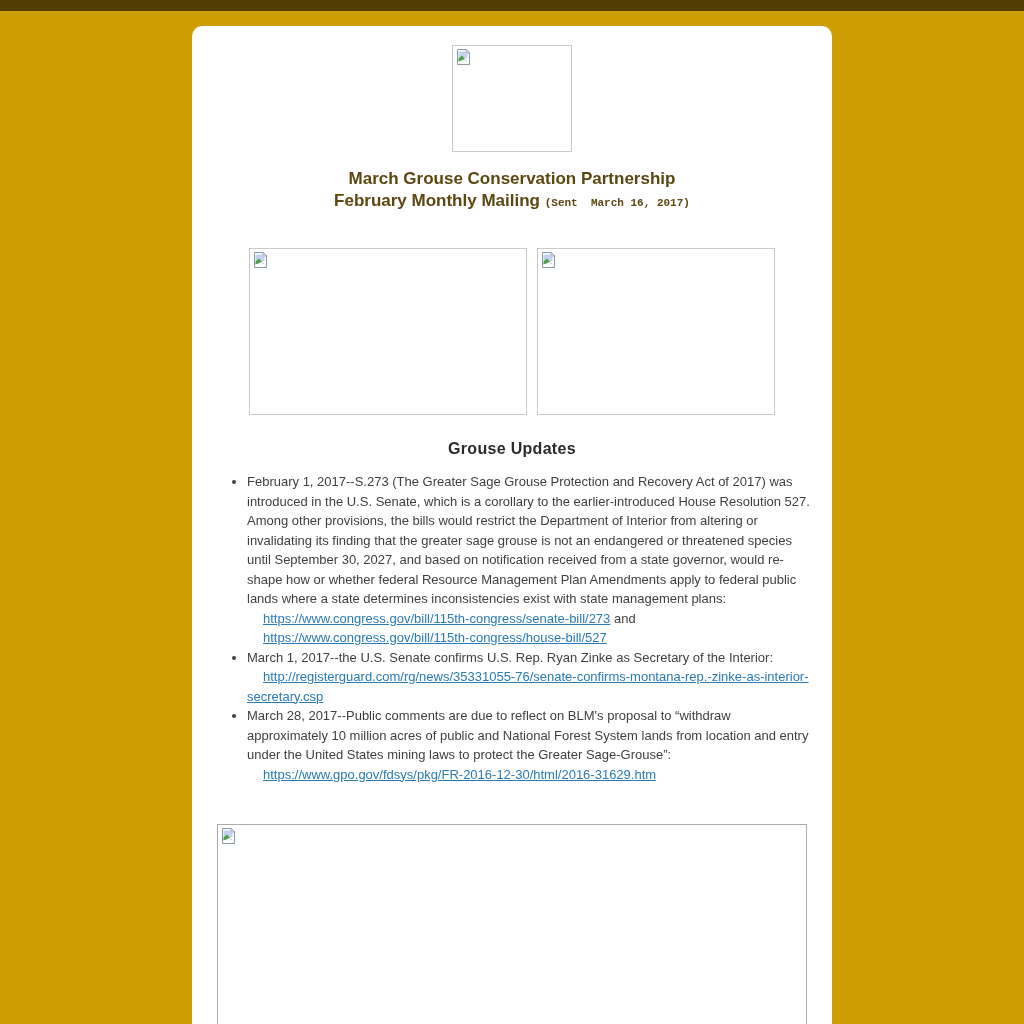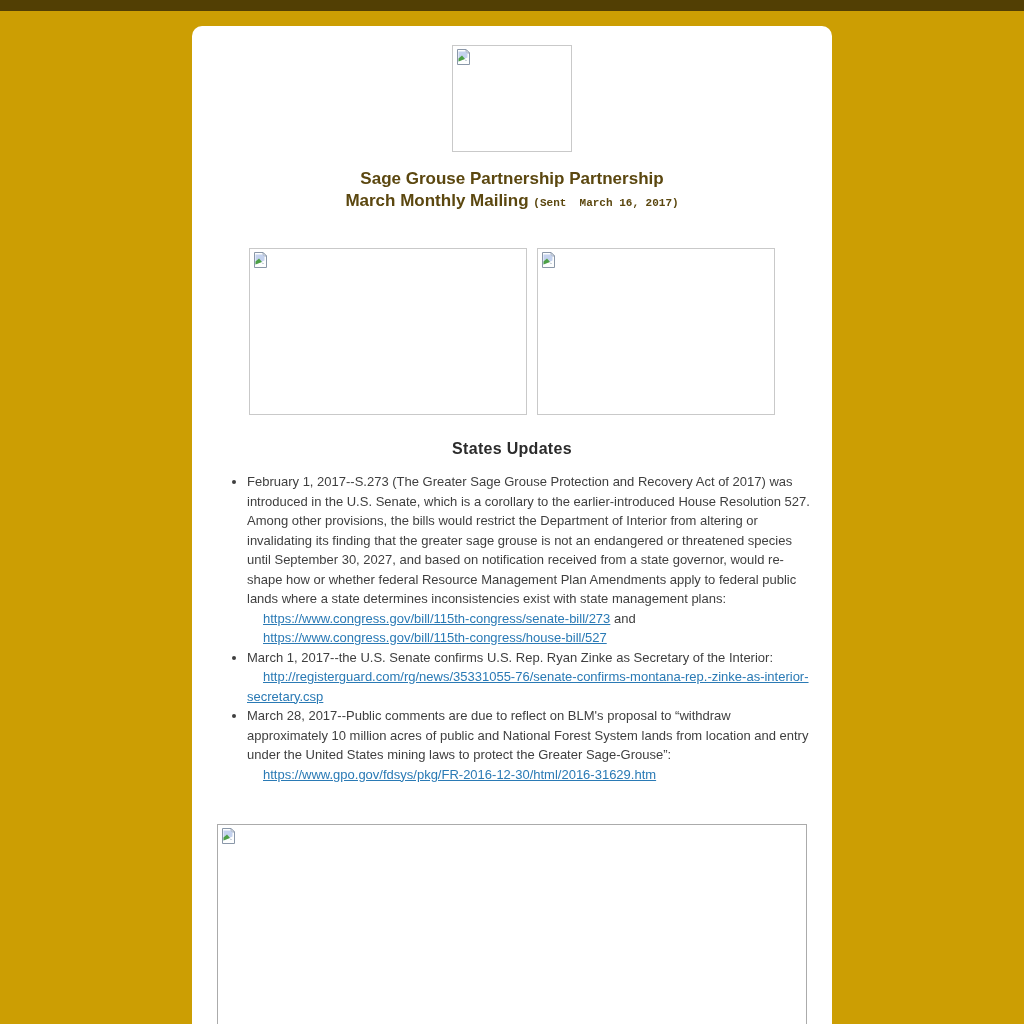--- a/index.html
+++ b/index.html
@@ -54,22 +54,22 @@
     <svg class="broken" width="14" height="16" viewBox="0 0 14 16">
       <path d="M1.5 0.5 H10 L13.5 4 V15.5 H1.5 Z" fill="#fdfefe" stroke="#8a97a8" stroke-width="1"></path>
       <path d="M10 0.5 L10 4 L13.5 4 Z" fill="#e3eaf3" stroke="#8a97a8" stroke-width="0.8"></path>
       <path d="M2.5 2.5 h7 l2 2 v4 l-9 4 z" fill="#c4d2ee"></path>
       <path d="M2.5 9.5 l3.5 -3 3 3.5 -6.5 2.5 z" fill="#4da045"></path>
       <path d="M9.5 10.5 l1.5 1.5 h-1.5 z" fill="#9aa7b8"></path>
     </svg>
   </div>
 
   <h1 class="title">
-    <span>Sage Grouse Partnership Partnership</span><br>
-    <span>March Monthly Mailing</span>
+    <span>March Grouse Conservation Partnership</span><br>
+    <span>February Monthly Mailing</span>
     <span class="sent">(Sent&nbsp; March 16, 2017)</span>
   </h1>
 
   <div class="photo-row">
     <div class="img-ph photo-left">
       <svg class="broken" width="14" height="16" viewBox="0 0 14 16">
         <path d="M1.5 0.5 H10 L13.5 4 V15.5 H1.5 Z" fill="#fdfefe" stroke="#8a97a8" stroke-width="1"></path>
         <path d="M10 0.5 L10 4 L13.5 4 Z" fill="#e3eaf3" stroke="#8a97a8" stroke-width="0.8"></path>
         <path d="M2.5 2.5 h7 l2 2 v4 l-9 4 z" fill="#c4d2ee"></path>
         <path d="M2.5 9.5 l3.5 -3 3 3.5 -6.5 2.5 z" fill="#4da045"></path>
@@ -80,21 +80,21 @@
       <svg class="broken" width="14" height="16" viewBox="0 0 14 16">
         <path d="M1.5 0.5 H10 L13.5 4 V15.5 H1.5 Z" fill="#fdfefe" stroke="#8a97a8" stroke-width="1"></path>
         <path d="M10 0.5 L10 4 L13.5 4 Z" fill="#e3eaf3" stroke="#8a97a8" stroke-width="0.8"></path>
         <path d="M2.5 2.5 h7 l2 2 v4 l-9 4 z" fill="#c4d2ee"></path>
         <path d="M2.5 9.5 l3.5 -3 3 3.5 -6.5 2.5 z" fill="#4da045"></path>
         <path d="M9.5 10.5 l1.5 1.5 h-1.5 z" fill="#9aa7b8"></path>
       </svg>
     </div>
   </div>
 
-  <h2 class="section-heading">States Updates</h2>
+  <h2 class="section-heading">Grouse Updates</h2>
 
   <div class="content">
     <ul id="bullets">
         <li>February 1, 2017--S.273 (The Greater Sage Grouse Protection and Recovery Act of 2017) was introduced in the U.S. Senate, which is a corollary to the earlier-introduced House Resolution 527. Among other provisions, the bills would restrict the Department of Interior from altering or invalidating its finding that the greater sage grouse is not an endangered or threatened species until September 30, 2027, and based on notification received from a state governor, would re-shape how or whether federal Resource Management Plan Amendments apply to federal public lands where a state determines inconsistencies exist with state management plans: <a href="#">https://www.congress.gov/bill/115th-congress/senate-bill/273</a> and <a href="#">https://www.congress.gov/bill/115th-congress/house-bill/527</a></li>
         <li>March 1, 2017--the U.S. Senate confirms U.S. Rep. Ryan Zinke as Secretary of the Interior: <a href="#">http://registerguard.com/rg/news/35331055-76/senate-confirms-montana-rep.-zinke-as-interior-secretary.csp</a></li>
         <li>March 28, 2017--Public comments are due to reflect on BLM's proposal to “withdraw approximately 10 million acres of public and National Forest System lands from location and entry under the United States mining laws to protect the Greater Sage-Grouse”: <a href="#">https://www.gpo.gov/fdsys/pkg/FR-2016-12-30/html/2016-31629.htm</a></li>
       </ul>
 
     <div class="img-ph photo-bottom">
       <svg class="broken" width="14" height="16" viewBox="0 0 14 16">

